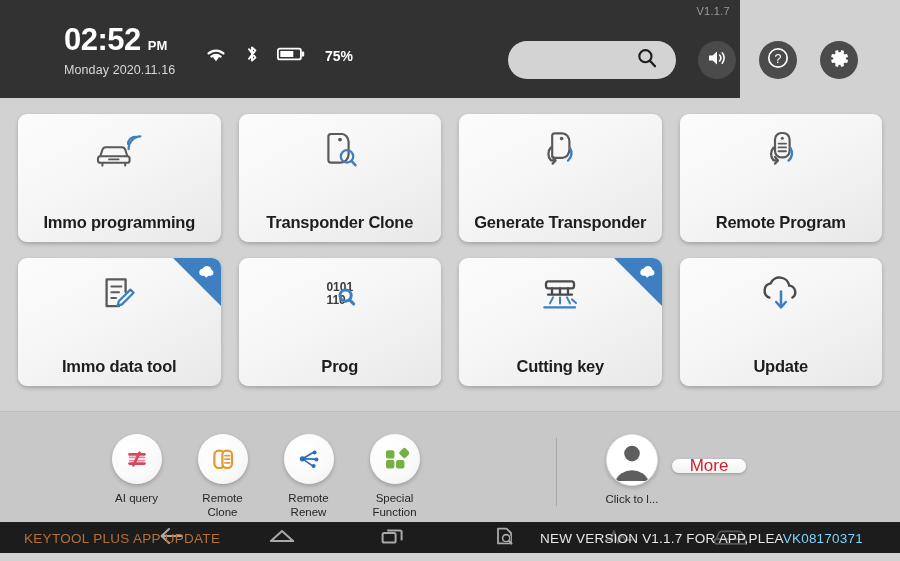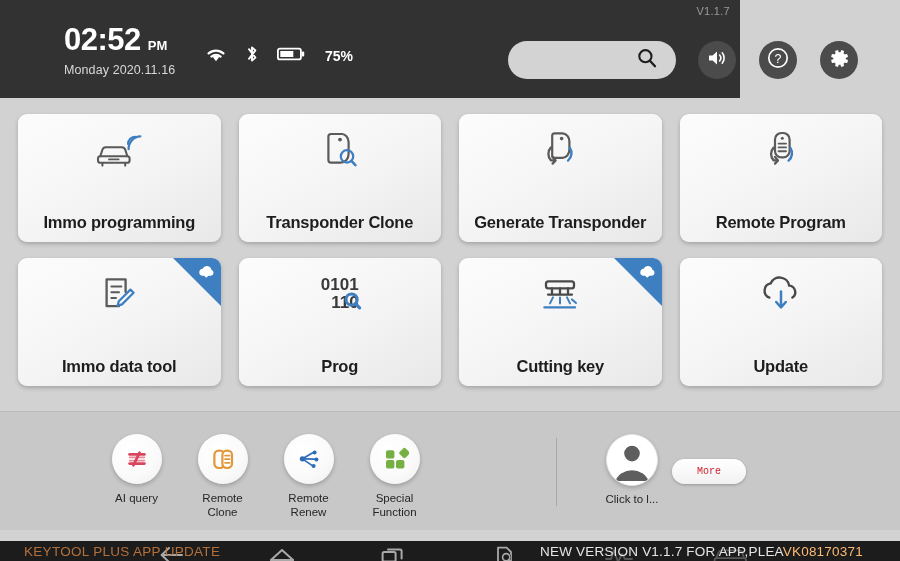--- a/index.html
+++ b/index.html
@@ -75,22 +75,22 @@
   }
   .badge::before {
     content: ""; position: absolute; top: 0; right: 0;
     border-style: solid; border-width: 0 48px 48px 0;
     border-color: transparent #3d7fc1 transparent transparent;
   }
   .badge svg { position: absolute; top: 6px; right: 6px; }
 
   .binary-icon {
     font-family: "Liberation Sans", sans-serif;
-    font-size: 17px; font-weight: bold; color: #3a3a3a;
-    line-height: 1.05; text-align: right; position: relative;
+    font-size: 12px; font-weight: bold; color: #3a3a3a;
+    line-height: 1.05; text-align: left; position: relative;
   }
   .binary-icon .mag { position: absolute; right: -4px; bottom: -3px; }
 
   
   .dock {
     position: absolute; top: 411px; left: 0; width: 900px; height: 119px;
     background: #c8c8c8;
     border-top: 1px solid #bcbcbc;
   }
   .shortcuts {
@@ -122,31 +122,31 @@
     background: #ffffff; border: 1px solid #e2e2e2;
     box-shadow: 0 2px 4px rgba(0,0,0,.2);
     display: flex; align-items: center; justify-content: center; overflow: hidden;
   }
   .account-label { margin-top: 7px; font-size: 11.5px; color: #262626; white-space: nowrap; }
 
   .bonus { position: absolute; left: 672px; top: 38px; }
   .bonus-row { font-size: 12.5px; color: #1d1d1d; }
   .bonus-value { color: #d0202f; font-size: 15px; margin-left: 5px; }
   .more-btn {
-    margin-top: 9px; width: 74px; height: 25px; border-radius: 13px;
+    margin-top: 9px; width: 74px; height: 14px; border-radius: 13px;
     background: linear-gradient(180deg, #ffffff 0%, #f2f2f2 100%);
     box-shadow: 0 1px 3px rgba(0,0,0,.25);
     display: flex; align-items: center; justify-content: center;
-    color: #d0202f; font-size: 10px; border: none;
-    font-family: Liberation Mono, monospace; cursor: pointer;
+    color: #d0202f; font-size: 17px; border: none;
+    font-family: Liberation Sans, sans-serif; cursor: pointer;
   }
 
   
   .navbar {
-    position: absolute; bottom: 0; left: 0; width: 900px; height: 20px;
+    position: absolute; bottom: 8px; left: 0; width: 900px; height: 31px;
     background: #1c1c1c; overflow: hidden;
   }
   .nav-btns {
     position: absolute; left: 0; top: 0; width: 900px; height: 31px;
     display: flex; align-items: center;
   }
   .nav-btn { position: absolute; top: 50%; transform: translateY(-50%); opacity: .72; }
   .nav-back { left: 158px; }
   .nav-home { left: 268px; }
   .nav-recents { left: 380px; }
@@ -156,21 +156,21 @@
 
   .marquee-left {
     position: absolute; left: 24px; top: 50%; transform: translateY(-50%);
     color: #b5703a; font-size: 13.5px; letter-spacing: .3px; white-space: nowrap;
   }
   .marquee-right {
     position: absolute; left: 540px; top: 50%; transform: translateY(-50%);
     font-size: 13.5px; white-space: nowrap; letter-spacing: .2px;
   }
   .marquee-right .white { color: #e6e6e6; }
-  .marquee-right .orange { color: #fdba74; }
+  .marquee-right .orange { color: #7dd3fc; }
 </style>
 </head>
 <body>
 
 <div class="screen">
 
   <div class="header">
 
     <div class="version">V1.1.7</div>
 

